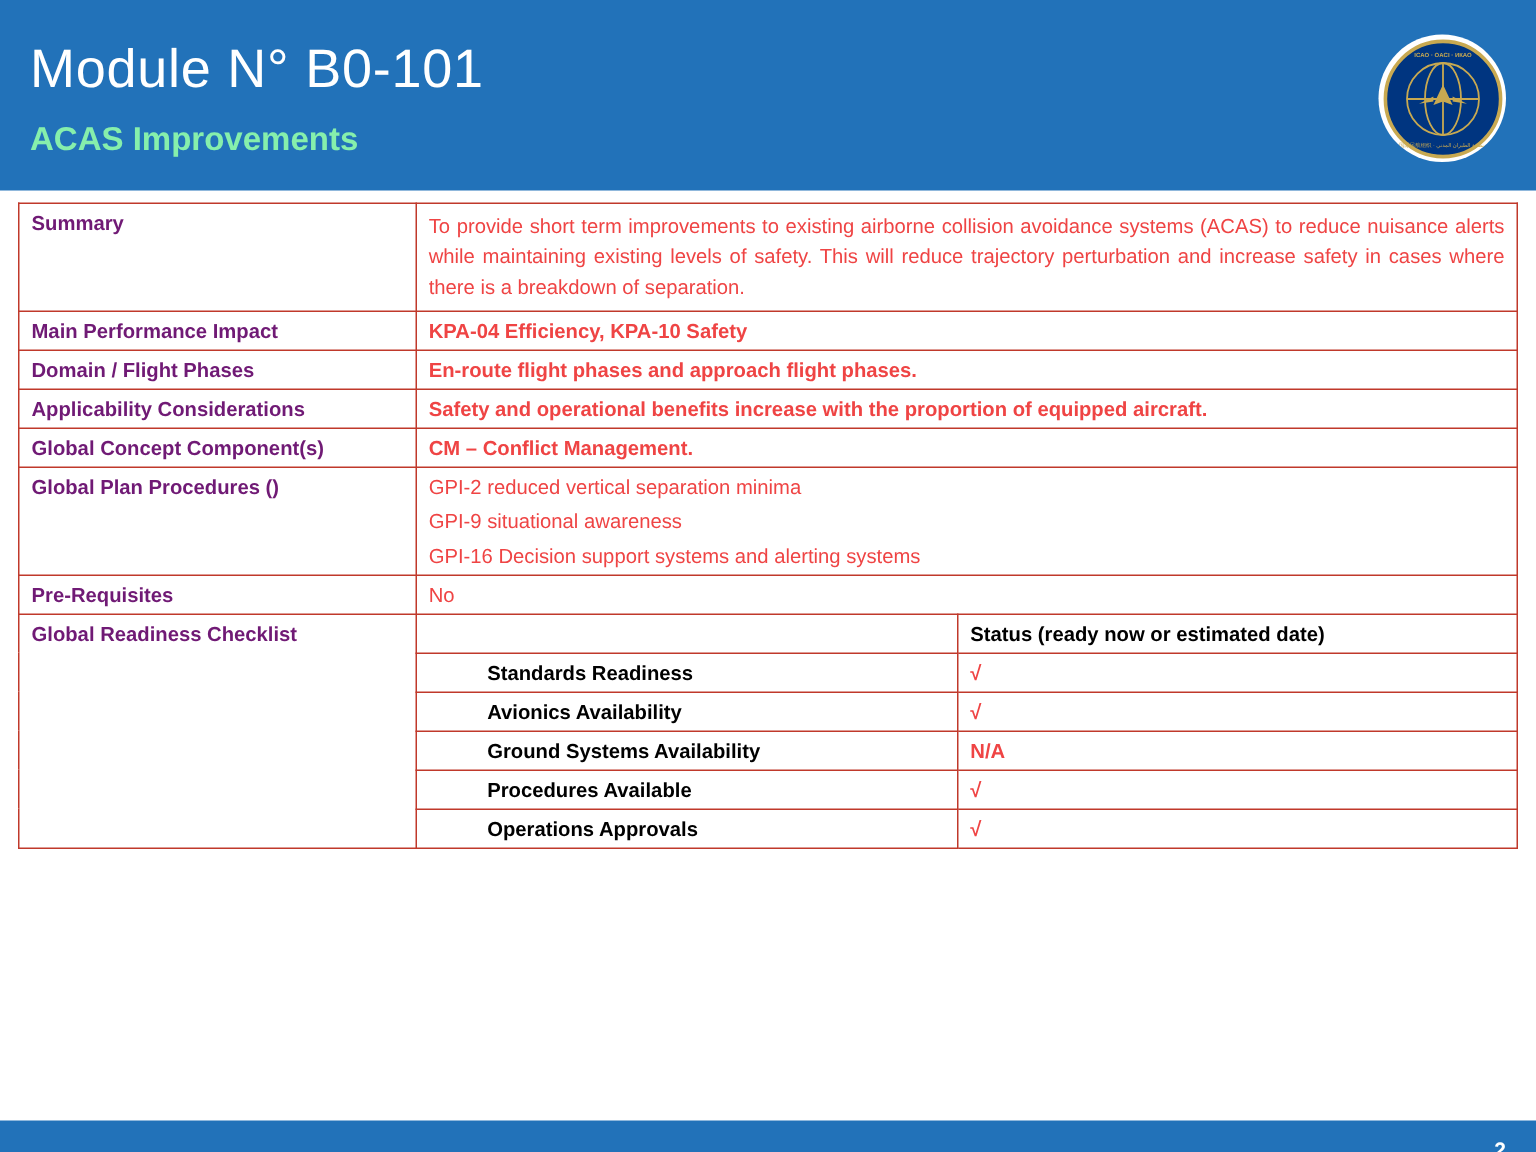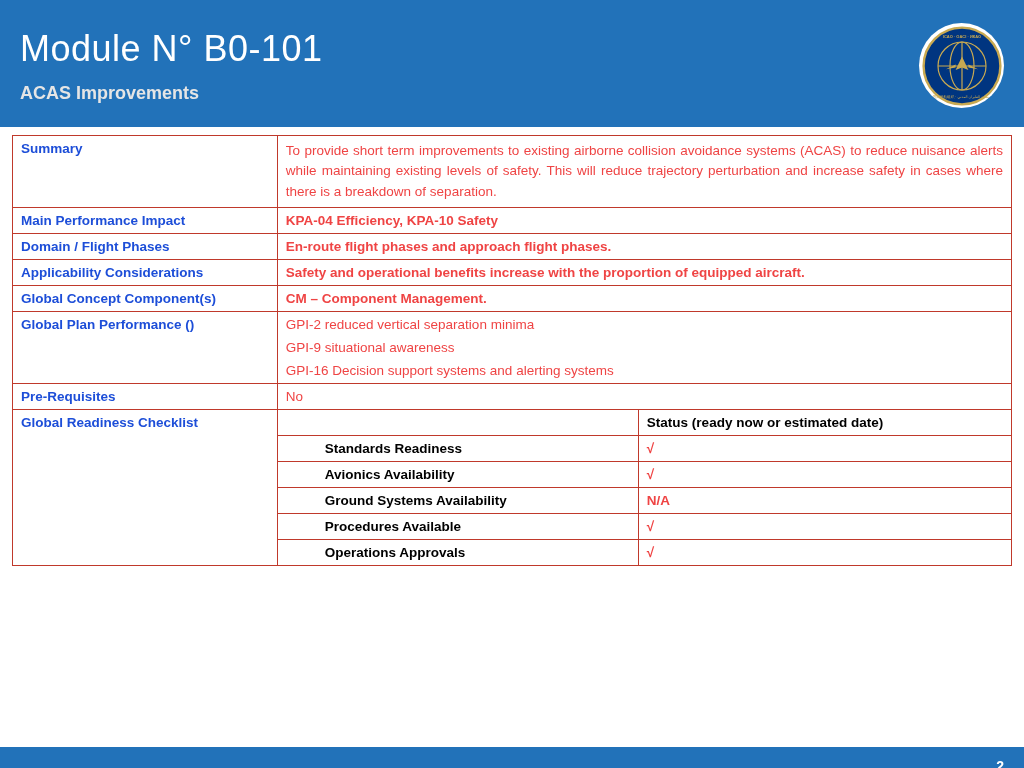--- a/index.html
+++ b/index.html
@@ -21,22 +21,22 @@
       height: 127px;
     }
     .header-text {}
     .header-title {
       color: #fff;
       font-size: 36px;
       font-weight: normal;
       letter-spacing: 0.5px;
     }
     .header-subtitle {
-      color: #e5e5e5;
-      font-size: 18px;
+      color: #86efac;
+      font-size: 22px;
       font-weight: bold;
       margin-top: 13px;
     }
     .logo-circle {
       width: 85px;
       height: 85px;
       border-radius: 50%;
       background: #fff;
       display: flex;
       align-items: center;
@@ -62,21 +62,21 @@
       font-size: 13.5px;
     }
     td {
       border: 1px solid #C0392B;
       padding: 5px 8px;
       vertical-align: top;
     }
     .col-label {
       width: 220px;
       font-weight: bold;
-      color: #1d4ed8;
+      color: #701a75;
     }
     .col-value {
       color: #ef4444;
     }
     .col-value-bold {
       font-weight: bold;
     }
     .summary-text {
       text-align: justify;
       line-height: 1.5;
@@ -176,25 +176,25 @@
       <td class="col-value col-value-bold" colspan="2">En-route flight phases and approach flight phases.</td>
     </tr>
 
     <tr>
       <td class="col-label">Applicability Considerations</td>
       <td class="col-value col-value-bold" colspan="2">Safety and operational benefits increase with the proportion of equipped aircraft.</td>
     </tr>
 
     <tr>
       <td class="col-label">Global Concept Component(s)</td>
-      <td class="col-value col-value-bold" colspan="2">CM – Component Management.</td>
-    </tr>
-
-    <tr>
-      <td class="col-label">Global Plan Performance ()</td>
+      <td class="col-value col-value-bold" colspan="2">CM – Conflict Management.</td>
+    </tr>
+
+    <tr>
+      <td class="col-label">Global Plan Procedures ()</td>
       <td class="col-value" colspan="2">
         <div class="gpi-item">GPI-2 reduced vertical separation minima</div>
         <div class="gpi-item">GPI-9 situational awareness</div>
         <div class="gpi-item">GPI-16 Decision support systems and alerting systems</div>
       </td>
     </tr>
 
     <tr>
       <td class="col-label">Pre-Requisites</td>
       <td class="col-value" colspan="2">No</td>

